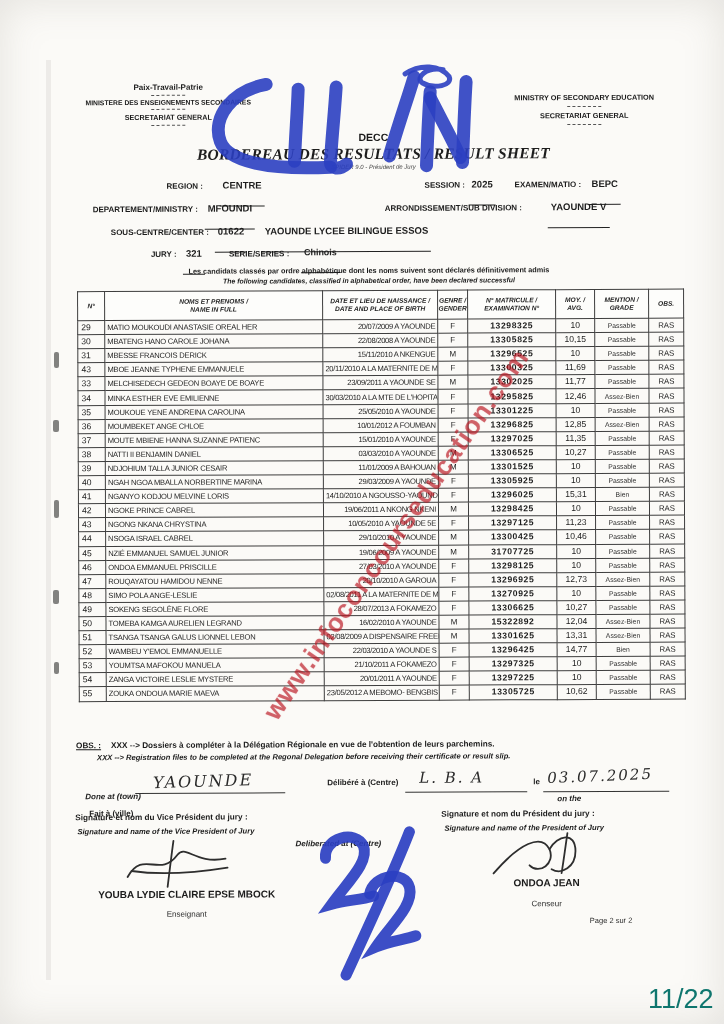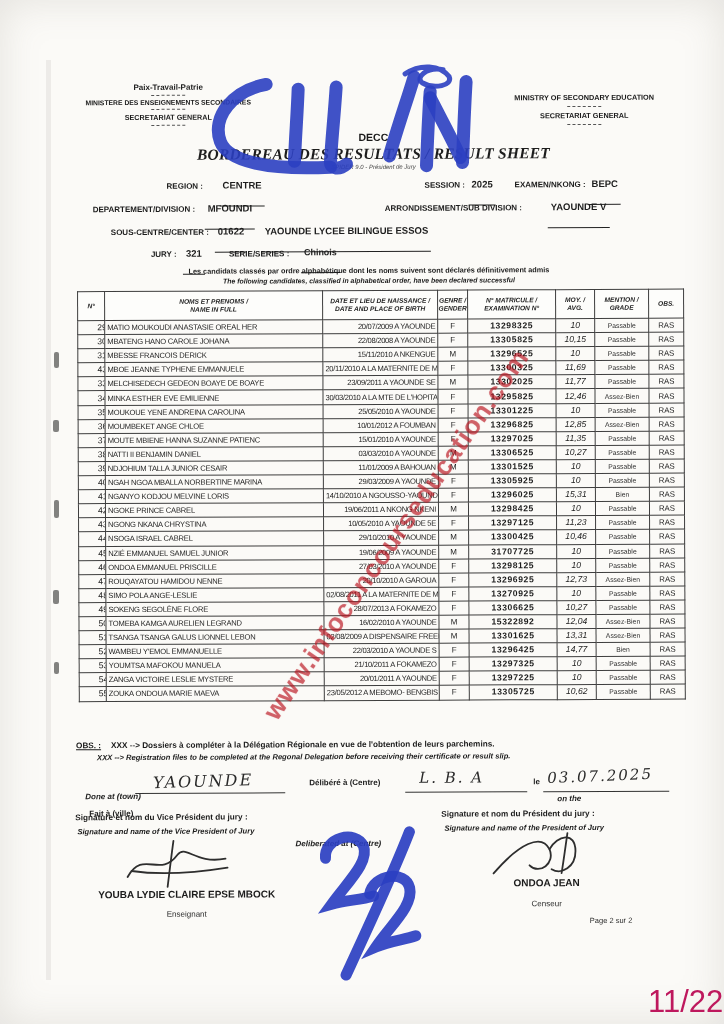--- a/index.html
+++ b/index.html
@@ -13,26 +13,26 @@
   .val{font-weight:bold;font-size:9.5px;border-bottom:1.2px solid #222;padding:0 3px 15px;}
   .it{font-style:italic;}
   .tiny{font-size:6px;color:#444;}
   .dashes{border-top:1.5px dashed #555;width:34px;}
   .hand{font-family:"DejaVu Serif",serif;font-style:italic;color:#2a2a2a;letter-spacing:2px;}
   
   #tbl{position:absolute;left:78px;top:290px;border-collapse:collapse;table-layout:fixed;width:606px;}
   #tbl th,#tbl td{border:1px solid #3e3e3e;overflow:hidden;white-space:nowrap;}
   #tbl th{font-style:italic;font-weight:bold;font-size:6.6px;line-height:7.6px;height:26px;text-align:center;padding:1px 0;background:#fdfdfb;}
   #tbl td{font-size:8px;height:13.1px;line-height:13px;padding:0 2px;}
-  #tbl td.c0{font-size:8.6px;text-align:left;padding-left:19px;}
+  #tbl td.c0{font-size:8.6px;text-align:left;padding-left:3px;}
   #tbl td.c1{text-align:left;font-size:7.6px;letter-spacing:-0.2px;}
   #tbl td.c2{text-align:right;font-size:7.6px;letter-spacing:-0.3px;}
   #tbl td.c3{text-align:center;font-size:8px;}
   #tbl td.c4{text-align:center;font-size:8.6px;letter-spacing:.6px;font-weight:bold;}
-  #tbl td.c5{text-align:center;font-size:8.6px;font-style:italic;}
+  #tbl td.c5{text-align:center;font-size:8.6px;}
   #tbl td.c6{text-align:center;font-size:6.8px;color:#2d2d2d;}
   #tbl td.c7{text-align:center;font-size:7.8px;}
   .title{font-family:"Liberation Serif",serif;font-style:italic;font-weight:bold;font-size:15.5px;letter-spacing:.2px;}
   .wm{position:absolute;left:158px;top:488px;width:520px;transform:rotate(-55deg);
       font-weight:bold;font-size:26px;color:rgba(186,20,30,.52);letter-spacing:1px;
       text-shadow:0 0 1px rgba(186,20,30,.3);pointer-events:none;}
   .smudge{position:absolute;background:#1f1f1f;opacity:.55;border-radius:2px;}
   .edge{position:absolute;left:46px;top:60px;width:5px;height:920px;background:#8a867e;opacity:.12;}
 </style>
 </head>
@@ -72,24 +72,24 @@
         <path d="M237,42 C247,62 258,82 267,102"></path>
         <path d="M273,26 C271,55 270,85 269,107"></path>
         <path d="M212,18 C227,8 247,9 256,21 C260,30 241,34 229,27 C222,22 233,11 250,14" stroke-width="5"></path>
       </g>
     </svg>
 
     <span class="abs lab" style="left:168px;top:181px;">REGION :</span>
     <span class="abs val" style="left:221px;top:179px;">CENTRE</span>
     <span class="abs lab" style="left:426px;top:181px;">SESSION :</span>
     <span class="abs val" style="left:470px;top:179px;">2025</span>
-    <span class="abs lab" style="left:516px;top:181px;">EXAMEN/NKONG :</span>
+    <span class="abs lab" style="left:516px;top:181px;">EXAMEN/MATIO :</span>
     <span class="abs val" style="left:590px;top:179px;">BEPC</span>
 
-    <span class="abs lab" style="left:94px;top:204px;">DEPARTEMENT/DIVISION :</span>
+    <span class="abs lab" style="left:94px;top:204px;">DEPARTEMENT/MINISTRY :</span>
     <span class="abs val" style="left:206px;top:202px;">MFOUNDI</span>
     <span class="abs lab" style="left:386px;top:204px;">ARRONDISSEMENT/SUB DIVISION :</span>
     <span class="abs val" style="left:549px;top:202px;">YAOUNDE V</span>
 
     <span class="abs lab" style="left:112px;top:227px;">SOUS-CENTRE/CENTER :</span>
     <span class="abs val" style="left:216px;top:225px;">01622</span>
     <span class="abs val" style="left:263px;top:225px;">YAOUNDE LYCEE BILINGUE ESSOS</span>
 
     <span class="abs lab" style="left:152px;top:249px;">JURY :</span>
     <span class="abs val" style="left:184px;top:247px;">321</span>
@@ -400,21 +400,21 @@
 
     <span class="abs lab" style="left:75px;top:740px;text-decoration:underline;font-size:8.2px;">OBS. :</span>
     <span class="abs lab" style="left:110px;top:740px;font-size:8.2px;">XXX --&gt; Dossiers à compléter à la Délégation Régionale en vue de l'obtention de leurs parchemins.</span>
     <span class="abs lab it" style="left:96px;top:752px;font-size:7.6px;">XXX --&gt; Registration files to be completed at the Regonal Delegation before receiving their certificate or result slip.</span>
 
     <span class="abs lab" style="left:88px;top:778px;margin-top:30px;">Fait à (ville)</span>
     <span class="abs lab it" style="left:84px;top:791px;">Done at (town)</span>
     <span class="abs hand" style="left:152px;top:771px;font-size:16px;transform:rotate(-1.5deg);">YAOUNDE</span>
     <div class="abs" style="left:134px;top:792px;width:150px;border-bottom:1px solid #333;"></div>
 
-    <span class="abs lab" style="left:284px;top:778px;padding-left:24px;">Délibéré à (Centre)</span>
+    <span class="abs lab" style="left:302px;top:778px;padding-left:24px;">Délibéré à (Centre)</span>
     <span class="abs lab it" style="left:294px;top:791px;margin-top:48px;">Deliberated at (Centre)</span>
     <span class="abs hand" style="left:418px;top:769px;font-size:15px;">L. B. A</span>
     <div class="abs" style="left:404px;top:792px;width:122px;border-bottom:1px solid #333;"></div>
 
     <span class="abs lab" style="left:532px;top:778px;">le</span>
     <span class="abs hand" style="left:546px;top:768px;font-size:15px;transform:rotate(-2deg);">03.07.2025</span>
     <div class="abs" style="left:542px;top:792px;width:126px;border-bottom:1px solid #333;"></div>
     <span class="abs lab it" style="left:556px;top:795px;">on the</span>
 
     <span class="abs lab" style="left:74px;top:812px;font-size:8.2px;">Signature et nom du Vice Président du jury :</span>
@@ -453,14 +453,14 @@
 
     <div class="abs" style="left:588px;top:917px;font-size:7.5px;color:#2b2b2b;">Page 2 sur 2</div>
   </div>
 
   <div class="smudge" style="left:54px;top:352px;width:5px;height:16px;"></div>
   <div class="smudge" style="left:53px;top:420px;width:6px;height:12px;"></div>
   <div class="smudge" style="left:54px;top:500px;width:5px;height:18px;"></div>
   <div class="smudge" style="left:53px;top:590px;width:6px;height:14px;"></div>
   <div class="smudge" style="left:54px;top:662px;width:5px;height:12px;"></div>
 
-  <div class="abs" style="position:absolute;left:648px;top:984px;font-size:31px;color:#be185d;">11/22</div>
+  <div class="abs" style="position:absolute;left:648px;top:984px;font-size:27px;color:#0f766e;">11/22</div>
 </div>
 
 </body></html>

